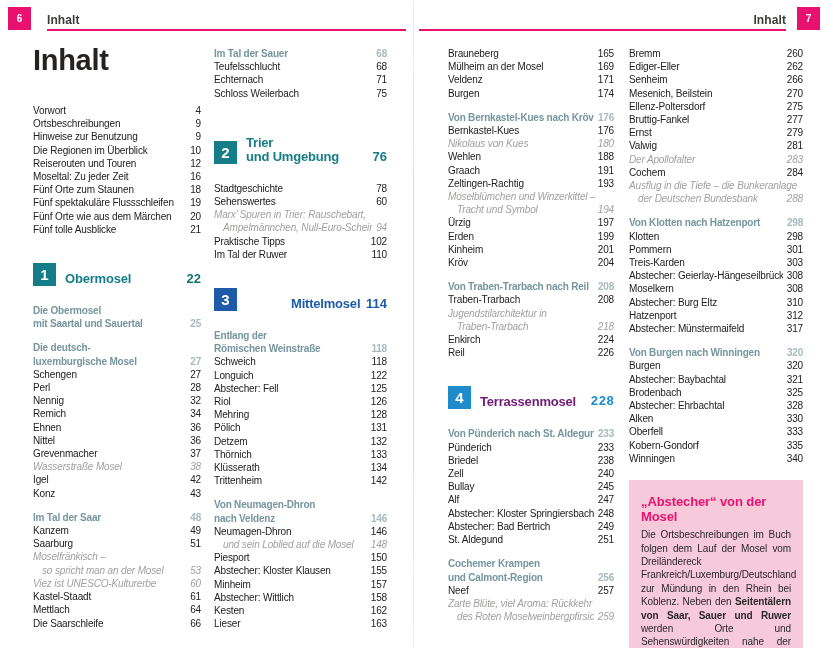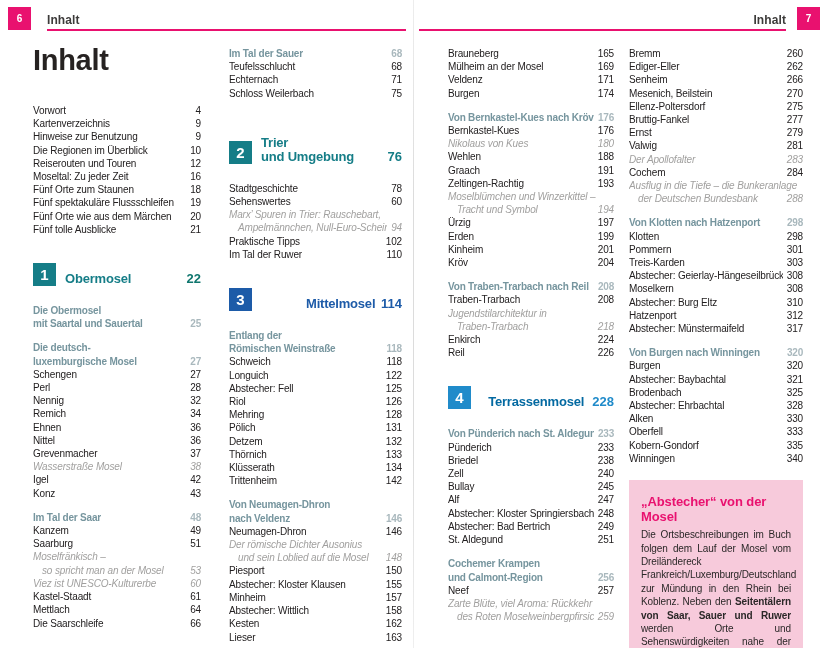--- a/index.html
+++ b/index.html
@@ -14,21 +14,21 @@
             color:#fff; font-weight:bold; font-size:10px; display:flex; align-items:center; justify-content:center; }
   .corner.l { left:8px; } .corner.r { right:7px; }
   .runhead { position:absolute; top:13px; font-weight:bold; font-size:12px; color:#3d3b3a; letter-spacing:.1px; }
   .runhead.l { left:47px; } .runhead.r { right:41px; }
   .rule { position:absolute; top:29px; height:2px; background:var(--pink); }
   .rule.l { left:47px; width:359px; } .rule.r { left:419px; width:367px; }
 
   
   .col { position:absolute; top:47px; }
   #col1 { left:33px;  width:168px; top:44px; }
-  #col2 { left:229px; width:173px; }
+  #col2 { left:214px; width:173px; }
   #col3 { left:448px; width:166px; }
   #col4 { left:629px; width:174px; }
 
   .page-title { font-size:29px; font-weight:bold; color:#262221; margin-bottom:27px; letter-spacing:-.3px; }
 
   .row { display:flex; align-items:baseline; font-size:10px; line-height:13.2px;
          color:var(--text); letter-spacing:-.15px; }
   .row .lbl { flex:1 1 auto; white-space:nowrap; overflow:hidden; }
   .row .num { flex:0 0 auto; margin-left:4px; text-align:right; }
   .row.i { color:var(--italic); font-style:italic; }
@@ -62,21 +62,21 @@
 
   <div class="gutter"></div>
 
   <div class="col" id="col1">
     <h1 class="page-title">Inhalt</h1>
   <div class="row e">
         <span class="lbl">Vorwort</span>
         <span class="num">4</span>
       </div>
       <div class="row e">
-        <span class="lbl">Kartenverzeichnis</span>
+        <span class="lbl">Ortsbeschreibungen</span>
         <span class="num">9</span>
       </div>
       <div class="row e">
         <span class="lbl">Hinweise zur Benutzung</span>
         <span class="num">9</span>
       </div>
       <div class="row e">
         <span class="lbl">Die Regionen im Überblick</span>
         <span class="num">10</span>
       </div>
@@ -316,23 +316,20 @@
         <span class="lbl">Von Neumagen-Dhron</span>
       </div>
       <div class="row h">
         <span class="lbl">nach Veldenz</span>
         <span class="num">146</span>
       </div>
       <div class="row e">
         <span class="lbl">Neumagen-Dhron</span>
         <span class="num">146</span>
       </div>
-      <div class="row i">
-        <span class="lbl">Der römische Dichter Ausonius</span>
-      </div>
       <div class="row i cont">
         <span class="lbl">und sein Loblied auf die Mosel</span>
         <span class="num">148</span>
       </div>
       <div class="row e">
         <span class="lbl">Piesport</span>
         <span class="num">150</span>
       </div>
       <div class="row e">
         <span class="lbl">Abstecher: Kloster Klausen</span>
@@ -440,24 +437,24 @@
         <span class="lbl">Enkirch</span>
         <span class="num">224</span>
       </div>
       <div class="row e">
         <span class="lbl">Reil</span>
         <span class="num">226</span>
       </div>
       <div class="gap"></div>
       <div class="section">
         <span class="sec-box" style="background: rgb(32, 139, 202);">4</span>
-        <span class="sec-title" style="color: #0369a1; text-align: center;">
+        <span class="sec-title" style="color: #701a75;">
           <div>Terrassenmosel</div>
         </span>
-        <span class="sec-num" style="color: rgb(32, 139, 202);">228</span>
+        <span class="sec-num" style="color: rgb(32, 139, 202); font-family: Liberation Mono, monospace;">228</span>
       </div>
       <div class="gap"></div>
       <div class="row h">
         <span class="lbl">Von Pünderich nach St. Aldegund</span>
         <span class="num">233</span>
       </div>
       <div class="row e">
         <span class="lbl">Pünderich</span>
         <span class="num">233</span>
       </div>

